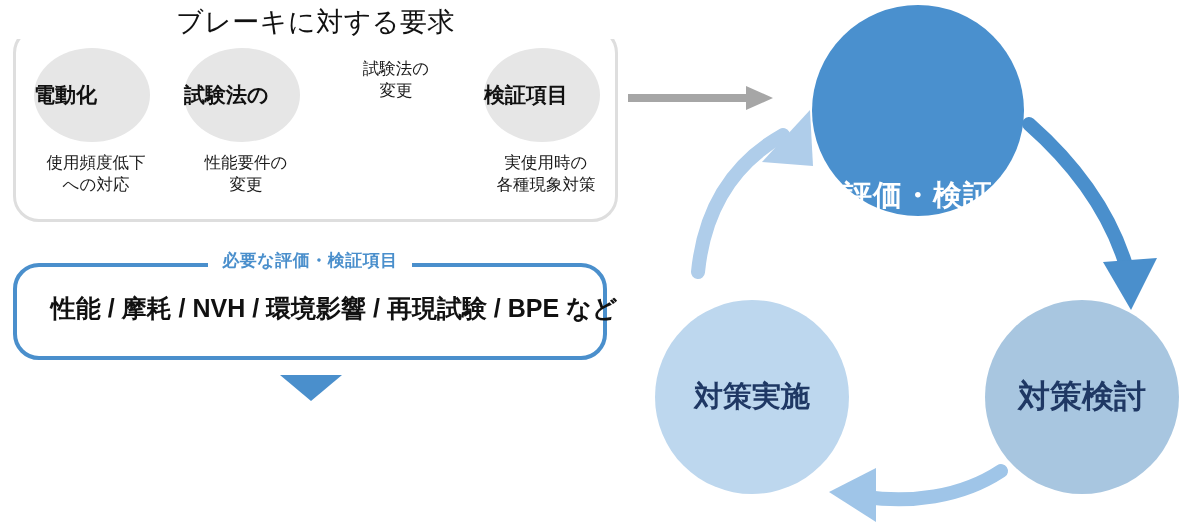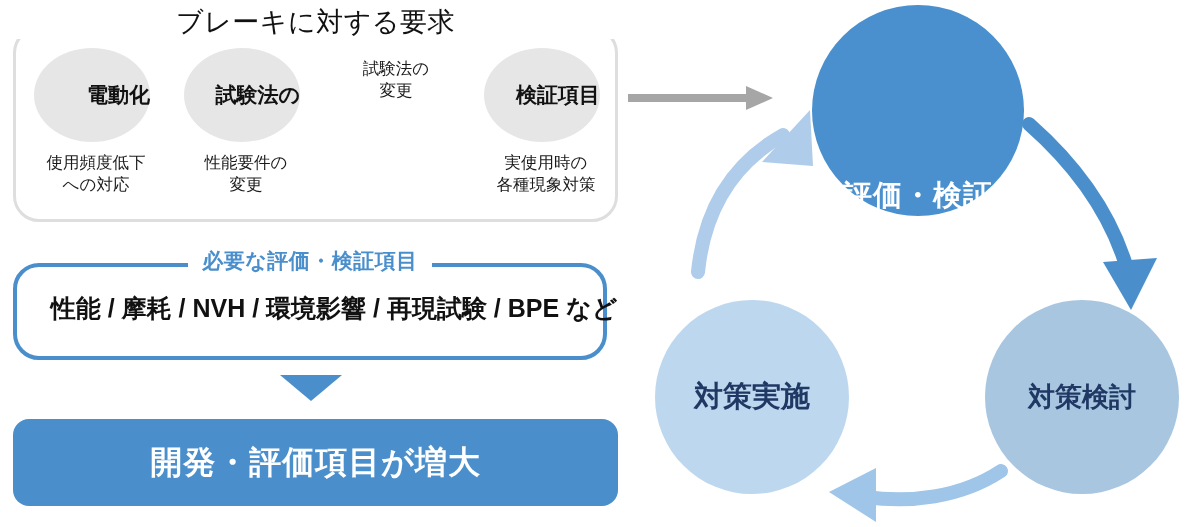--- a/index.html
+++ b/index.html
@@ -65,21 +65,21 @@
     flex-direction: column;
     align-items: center;
   }
   .req-bubble {
     width: 116px;
     height: 94px;
     border-radius: 50%;
     background: #e6e6e6;
     display: flex;
     align-items: center;
-    justify-content: flex-end;
+    justify-content: flex-start;
   }
   .req-bubble span {
     font-size: 21px;
     font-weight: bold;
     color: #111111;
     white-space: nowrap;
   }
   .req-caption {
     margin-top: 9px;
     font-size: 16.5px;
@@ -107,21 +107,21 @@
     left: 13px;
     top: 246px;
     width: 594px;
     text-align: center;
     line-height: 30px;
   }
   .eval-title-inner {
     display: inline-block;
     background: #ffffff;
     padding: 0 14px;
-    font-size: 21px;
+    font-size: 17px;
     font-weight: bold;
     color: #4a8fcc;
     letter-spacing: 0.5px;
   }
   .eval-content {
     position: absolute;
     left: 13px;
     top: 292px;
     width: 594px;
     text-align: center;
@@ -207,21 +207,21 @@
     color: #1f3864;
   }
   .node-plan {
     left: 365px;
     top: 300px;
     width: 194px;
     height: 194px;
     background: #a8c6e0;
   }
   .node-plan span {
-    font-size: 27px;
+    font-size: 32px;
     color: #1f3864;
   }
   .cycle-svg {
     position: absolute;
     left: 0;
     top: 0;
     width: 580px;
     height: 527px;
     pointer-events: none;
   }
@@ -282,23 +282,20 @@
   <div class="eval-box"></div>
   <div class="eval-title">
     <span class="eval-title-inner">必要な評価・検証項目</span>
   </div>
   <div class="eval-content">性能 / 摩耗 / NVH / 環境影響 / 再現試験 / BPE など</div>
 
   <svg class="down-arrow" viewBox="0 0 62 26">
     <polygon points="0,0 62,0 31,26" fill="#4a8fcc"></polygon>
   </svg>
 
-  <div class="result-bar">
-    <span>開発・評価項目が増大</span>
-  </div>
 
   <svg class="feed-arrow" viewBox="0 0 145 28">
     <path d="M0,10 L118,10 L118,2 L145,14 L118,26 L118,18 L0,18 Z" fill="#a6a6a6"></path>
   </svg>
 
   <div class="cycle">
 
     <svg class="cycle-svg" viewBox="0 0 580 527">
 
       <g>

